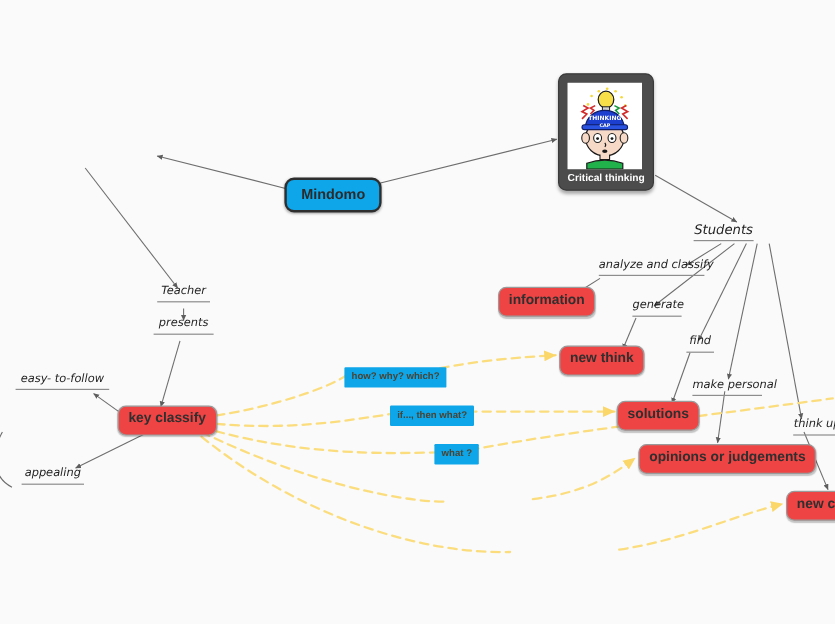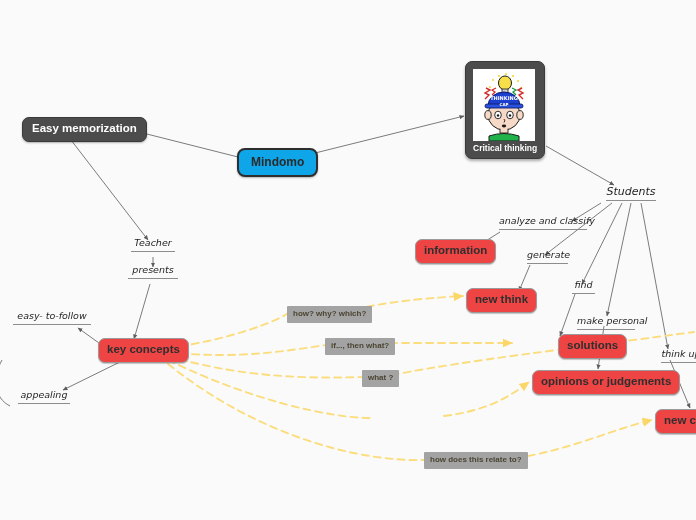--- a/index.html
+++ b/index.html
@@ -75,21 +75,21 @@
     padding-bottom: 3px;
     border-bottom: 1px solid #8d8d8d;
     text-align: center;
   }
   .script.big {
     font-size: 11px;
   }
 
   
   .callout {
-    background: #a3a3a3;
+    background: #0ea5e9;
     color: #4a4432;
     font-size: 8px;
     font-weight: bold;
     padding: 4px 6px 5px 6px;
     border-radius: 1px;
   }
 
   
   .topic-image {
     background: #4c4c4c;
@@ -174,21 +174,20 @@
       <path d="M168,360 C250,400 330,418 370,418"></path>
       <path d="M444,416 C490,410 510,396 529,382" marker-end="url(#ar-yellow)"></path>
 
       <path d="M168,364 C250,430 350,462 425,460"></path>
       <path d="M516,458 C570,450 610,430 652,420" marker-end="url(#ar-yellow)"></path>
     </g>
   </svg>
 
   <div class="node topic-accent" style="left:237px; top:148px;">Mindomo</div>
 
-  <div class="node topic-dark" style="left:22px; top:117px;">Easy memorization</div>
 
   <div class="node topic-image" style="left:465px; top:61px;">
     <svg class="pic" viewBox="0 0 62 72" xmlns="http://www.w3.org/2000/svg">
       <rect x="0" y="0" width="62" height="72" fill="#ffffff"></rect>
 
       <g fill="#f5d83a">
         <circle cx="20" cy="11" r="1.1"></circle>
           <circle cx="26" cy="7" r="1.1"></circle>
         <circle cx="33" cy="5" r="1.1"></circle>
           <circle cx="40" cy="7" r="1.1"></circle>
@@ -223,54 +222,53 @@
 
       <path d="M31,50 q1.6,2 0,3.4" stroke="#1a1a1a" stroke-width="0.9" fill="none"></path>
       <ellipse cx="31" cy="57" rx="2.2" ry="1.4" fill="#1a1a1a"></ellipse>
 
       <path d="M27,60 L27,64 L35,64 L35,60" fill="#f6d9c7" stroke="#1a1a1a" stroke-width="0.9"></path>
       <path d="M16,72 L16,67 q15,-5 30,0 L46,72 Z" fill="#21b24b" stroke="#1a1a1a" stroke-width="1"></path>
     </svg>
     <div class="cap">Critical thinking</div>
   </div>
 
-  <div class="node script big" style="left:606px; top:186px; width:50px;">Students</div>
+  <div class="node script big" style="left:578px; top:186px; width:50px;">Students</div>
 
   <div class="node script" style="left:131px; top:238px; width:44px;">Teacher</div>
 
   <div class="node script" style="left:128px; top:265px; width:50px;">presents</div>
 
   <div class="node script" style="left:13px; top:311px; width:78px;">easy- to-follow</div>
 
   <div class="node script" style="left:18px; top:390px; width:52px;">appealing</div>
 
   <div class="node script" style="left:499px; top:216px; width:88px;">analyze and classify</div>
 
   <div class="node script" style="left:527px; top:250px; width:41px;">generate</div>
 
   <div class="node script" style="left:572px; top:280px; width:23px;">find</div>
 
   <div class="node script" style="left:577px; top:316px; width:58px;">make personal</div>
 
   <div class="node script" style="left:661px; top:349px; width:40px;">think up</div>
 
-  <div class="node topic" style="left:98px; top:338px;">key concepts</div>
+  <div class="node topic" style="left:98px; top:338px;">key classify</div>
 
   <div class="node topic" style="left:415px; top:239px;">information</div>
 
   <div class="node topic" style="left:466px; top:288px;">new think</div>
 
-  <div class="node topic" style="left:514px; top:334px;margin-left:44px;">solutions</div>
+  <div class="node topic" style="left:514px; top:334px;">solutions</div>
 
   <div class="node topic" style="left:532px; top:370px;">opinions or judgements</div>
 
   <div class="node topic" style="left:655px; top:409px;">new co</div>
 
   <div class="node callout" style="left:287px; top:306px;">how? why? which?</div>
 
   <div class="node callout" style="left:325px; top:338px;">if..., then what?</div>
 
   <div class="node callout" style="left:362px; top:370px;">what ?</div>
 
 
-  <div class="node callout" style="left:424px; top:452px;">how does this relate to?</div>
 
 </div>
 
 </body></html>

